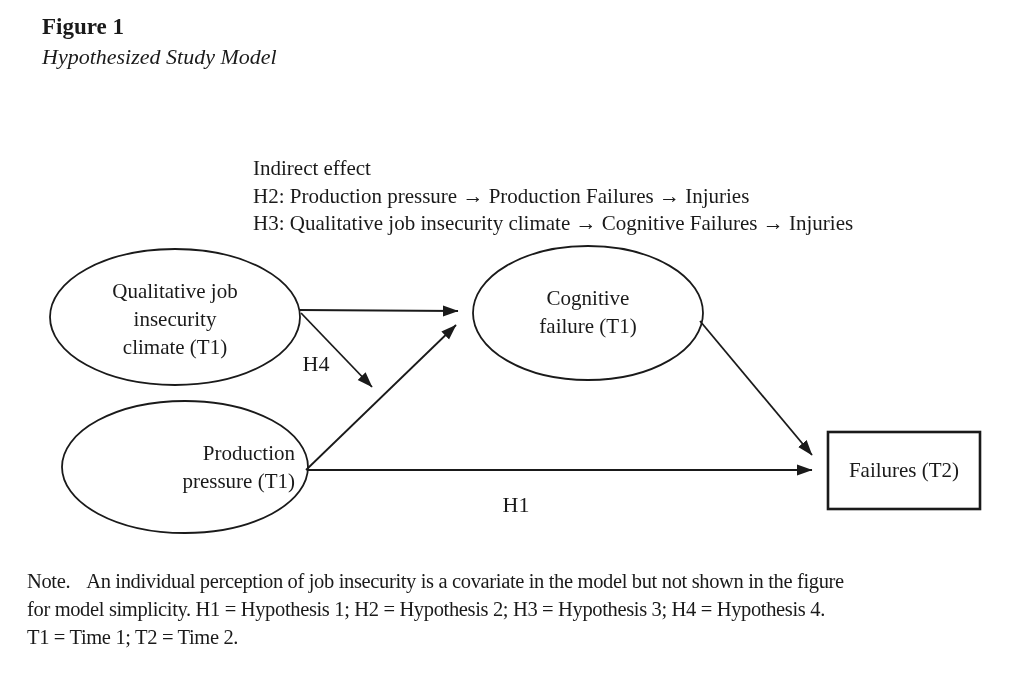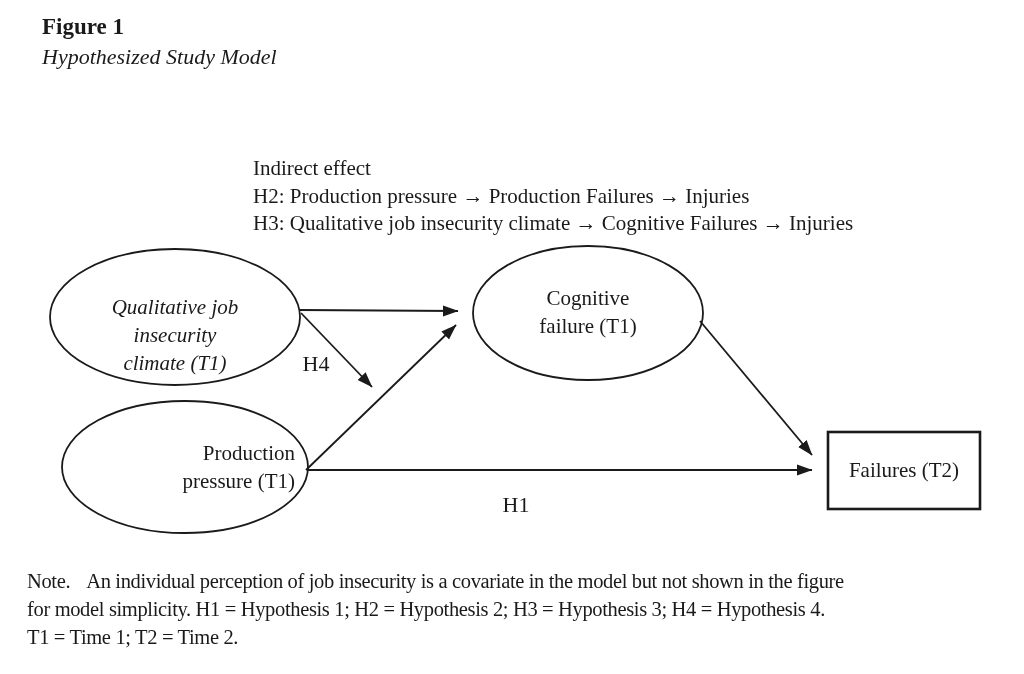--- a/index.html
+++ b/index.html
@@ -65,21 +65,21 @@
     <ellipse cx="588" cy="313" rx="115" ry="67" fill="#ffffff" stroke="#1a1a1a" stroke-width="1.8"></ellipse>
     <rect x="828" y="432" width="152" height="77" fill="#ffffff" stroke="#1a1a1a" stroke-width="2.6"></rect>
 
     <line x1="299" y1="310" x2="458" y2="311" stroke="#1a1a1a" stroke-width="1.8" marker-end="url(#ah)"></line>
     <line x1="306" y1="470" x2="456" y2="325" stroke="#1a1a1a" stroke-width="1.8" marker-end="url(#ah)"></line>
     <line x1="301" y1="313" x2="372" y2="387" stroke="#1a1a1a" stroke-width="1.8" marker-end="url(#ah)"></line>
     <line x1="308" y1="470" x2="812" y2="470" stroke="#1a1a1a" stroke-width="1.8" marker-end="url(#ah)"></line>
     <line x1="700" y1="321" x2="812" y2="455" stroke="#1a1a1a" stroke-width="1.8" marker-end="url(#ah)"></line>
   </svg>
 
-  <div class="node-label" style="left:175px; top:335px; width:220px;font-style:italic;">Qualitative job
+  <div class="node-label" style="left:175px; top:319px; width:220px;">Qualitative job
 insecurity
 climate (T1)</div>
   <div class="node-label" style="left:185px; top:467px; width:220px;text-align:right;">Production
 pressure (T1)</div>
   <div class="node-label" style="left:588px; top:312px; width:200px;text-align:center;">Cognitive
 failure (T1)</div>
   <div class="node-label" style="left:904px; top:470px; width:150px;">Failures (T2)</div>
 
   <div class="edge-label" style="left:316px; top:364px;">H4</div>
   <div class="edge-label" style="left:516px; top:505px;">H1</div>

